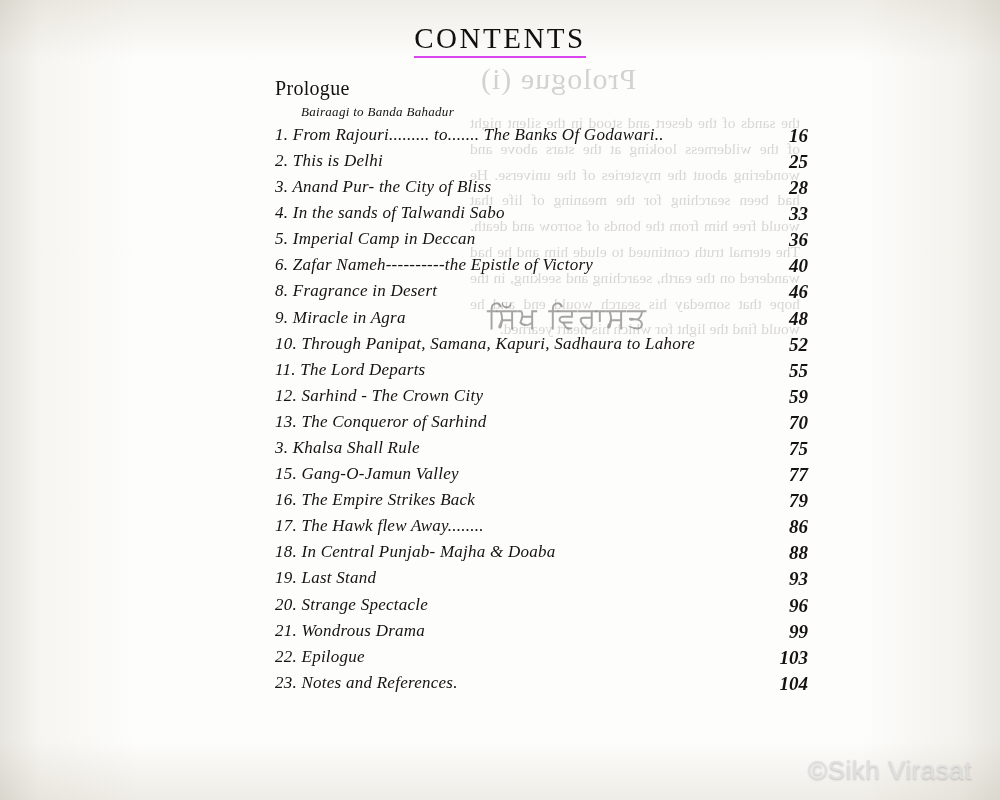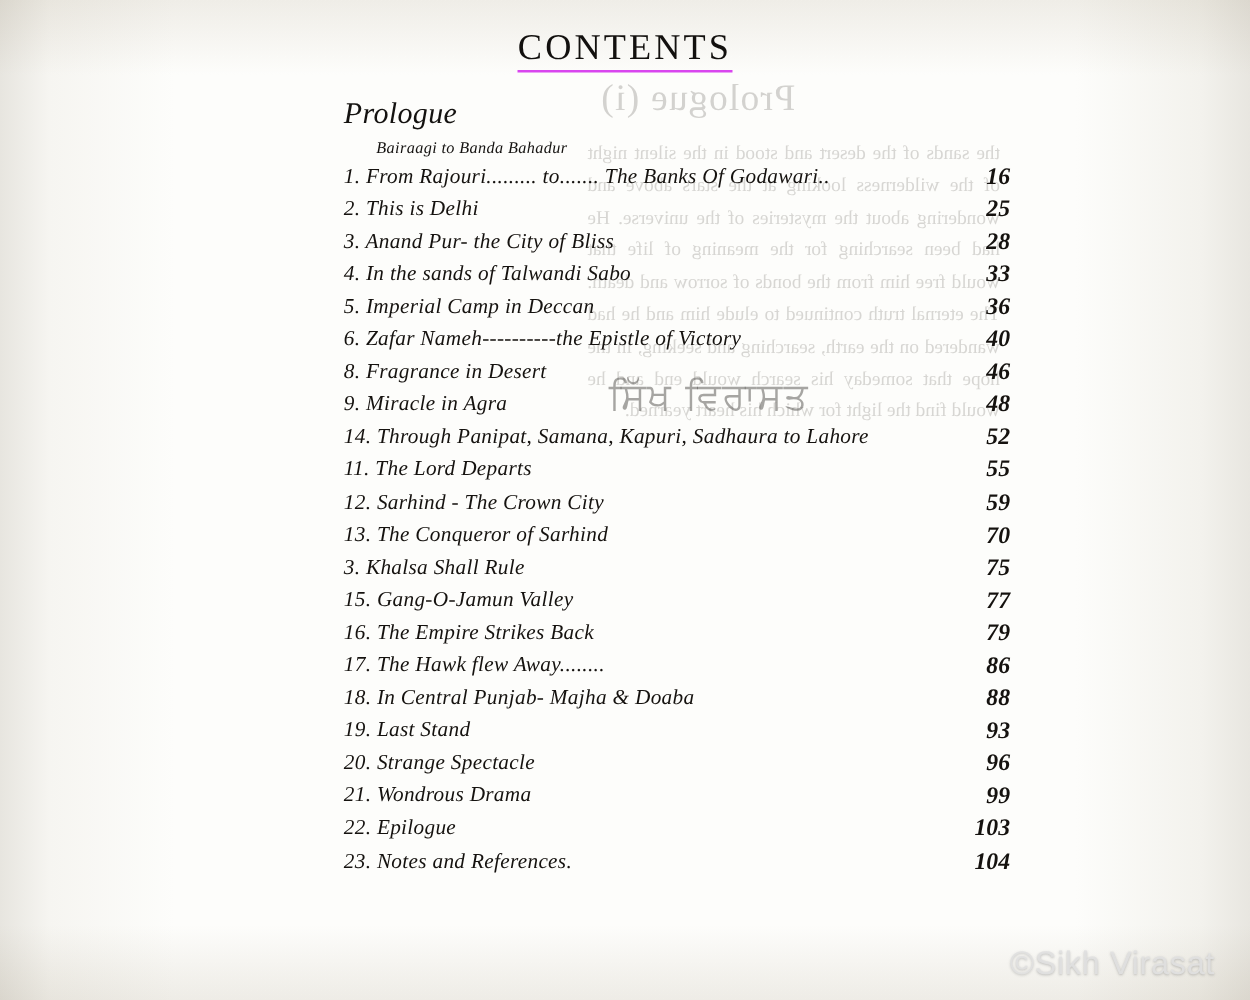--- a/index.html
+++ b/index.html
@@ -53,22 +53,21 @@
     padding-bottom: 2px;
   }
   .toc {
     position: absolute;
     top: 74px;
     left: 275px;
     width: 520px;
   }
   .prologue-line {
     font-family: "Liberation Serif", serif;
-    font-style: italic;
-    font-size: 24px;
+    font-size: 20px;
     color: #141210;
     line-height: 1.42;
     letter-spacing: 0.3px;
   }
   .prologue-sub {
     font-family: "Liberation Serif", serif;
     font-style: italic;
     font-size: 13px;
     color: #141210;
     padding-left: 26px;
@@ -207,21 +206,21 @@
           </div>
           <div class="entry">
             <span class="etext"><span class="enum">8.</span> Fragrance in Desert</span>
             <span class="epage">46</span>
           </div>
           <div class="entry">
             <span class="etext"><span class="enum">9.</span> Miracle in Agra</span>
             <span class="epage">48</span>
           </div>
           <div class="entry wide">
-            <span class="etext"><span class="enum">14.</span> Through Panipat, Samana, Kapuri, Sadhaura to Lahore</span>
+            <span class="etext"><span class="enum">10.</span> Through Panipat, Samana, Kapuri, Sadhaura to Lahore</span>
             <span class="epage">52</span>
           </div>
           <div class="entry">
             <span class="etext"><span class="enum">11.</span> The Lord Departs</span>
             <span class="epage">55</span>
           </div>
           <div class="entry">
             <span class="etext"><span class="enum">12.</span> Sarhind - The Crown City</span>
             <span class="epage">59</span>
           </div>

